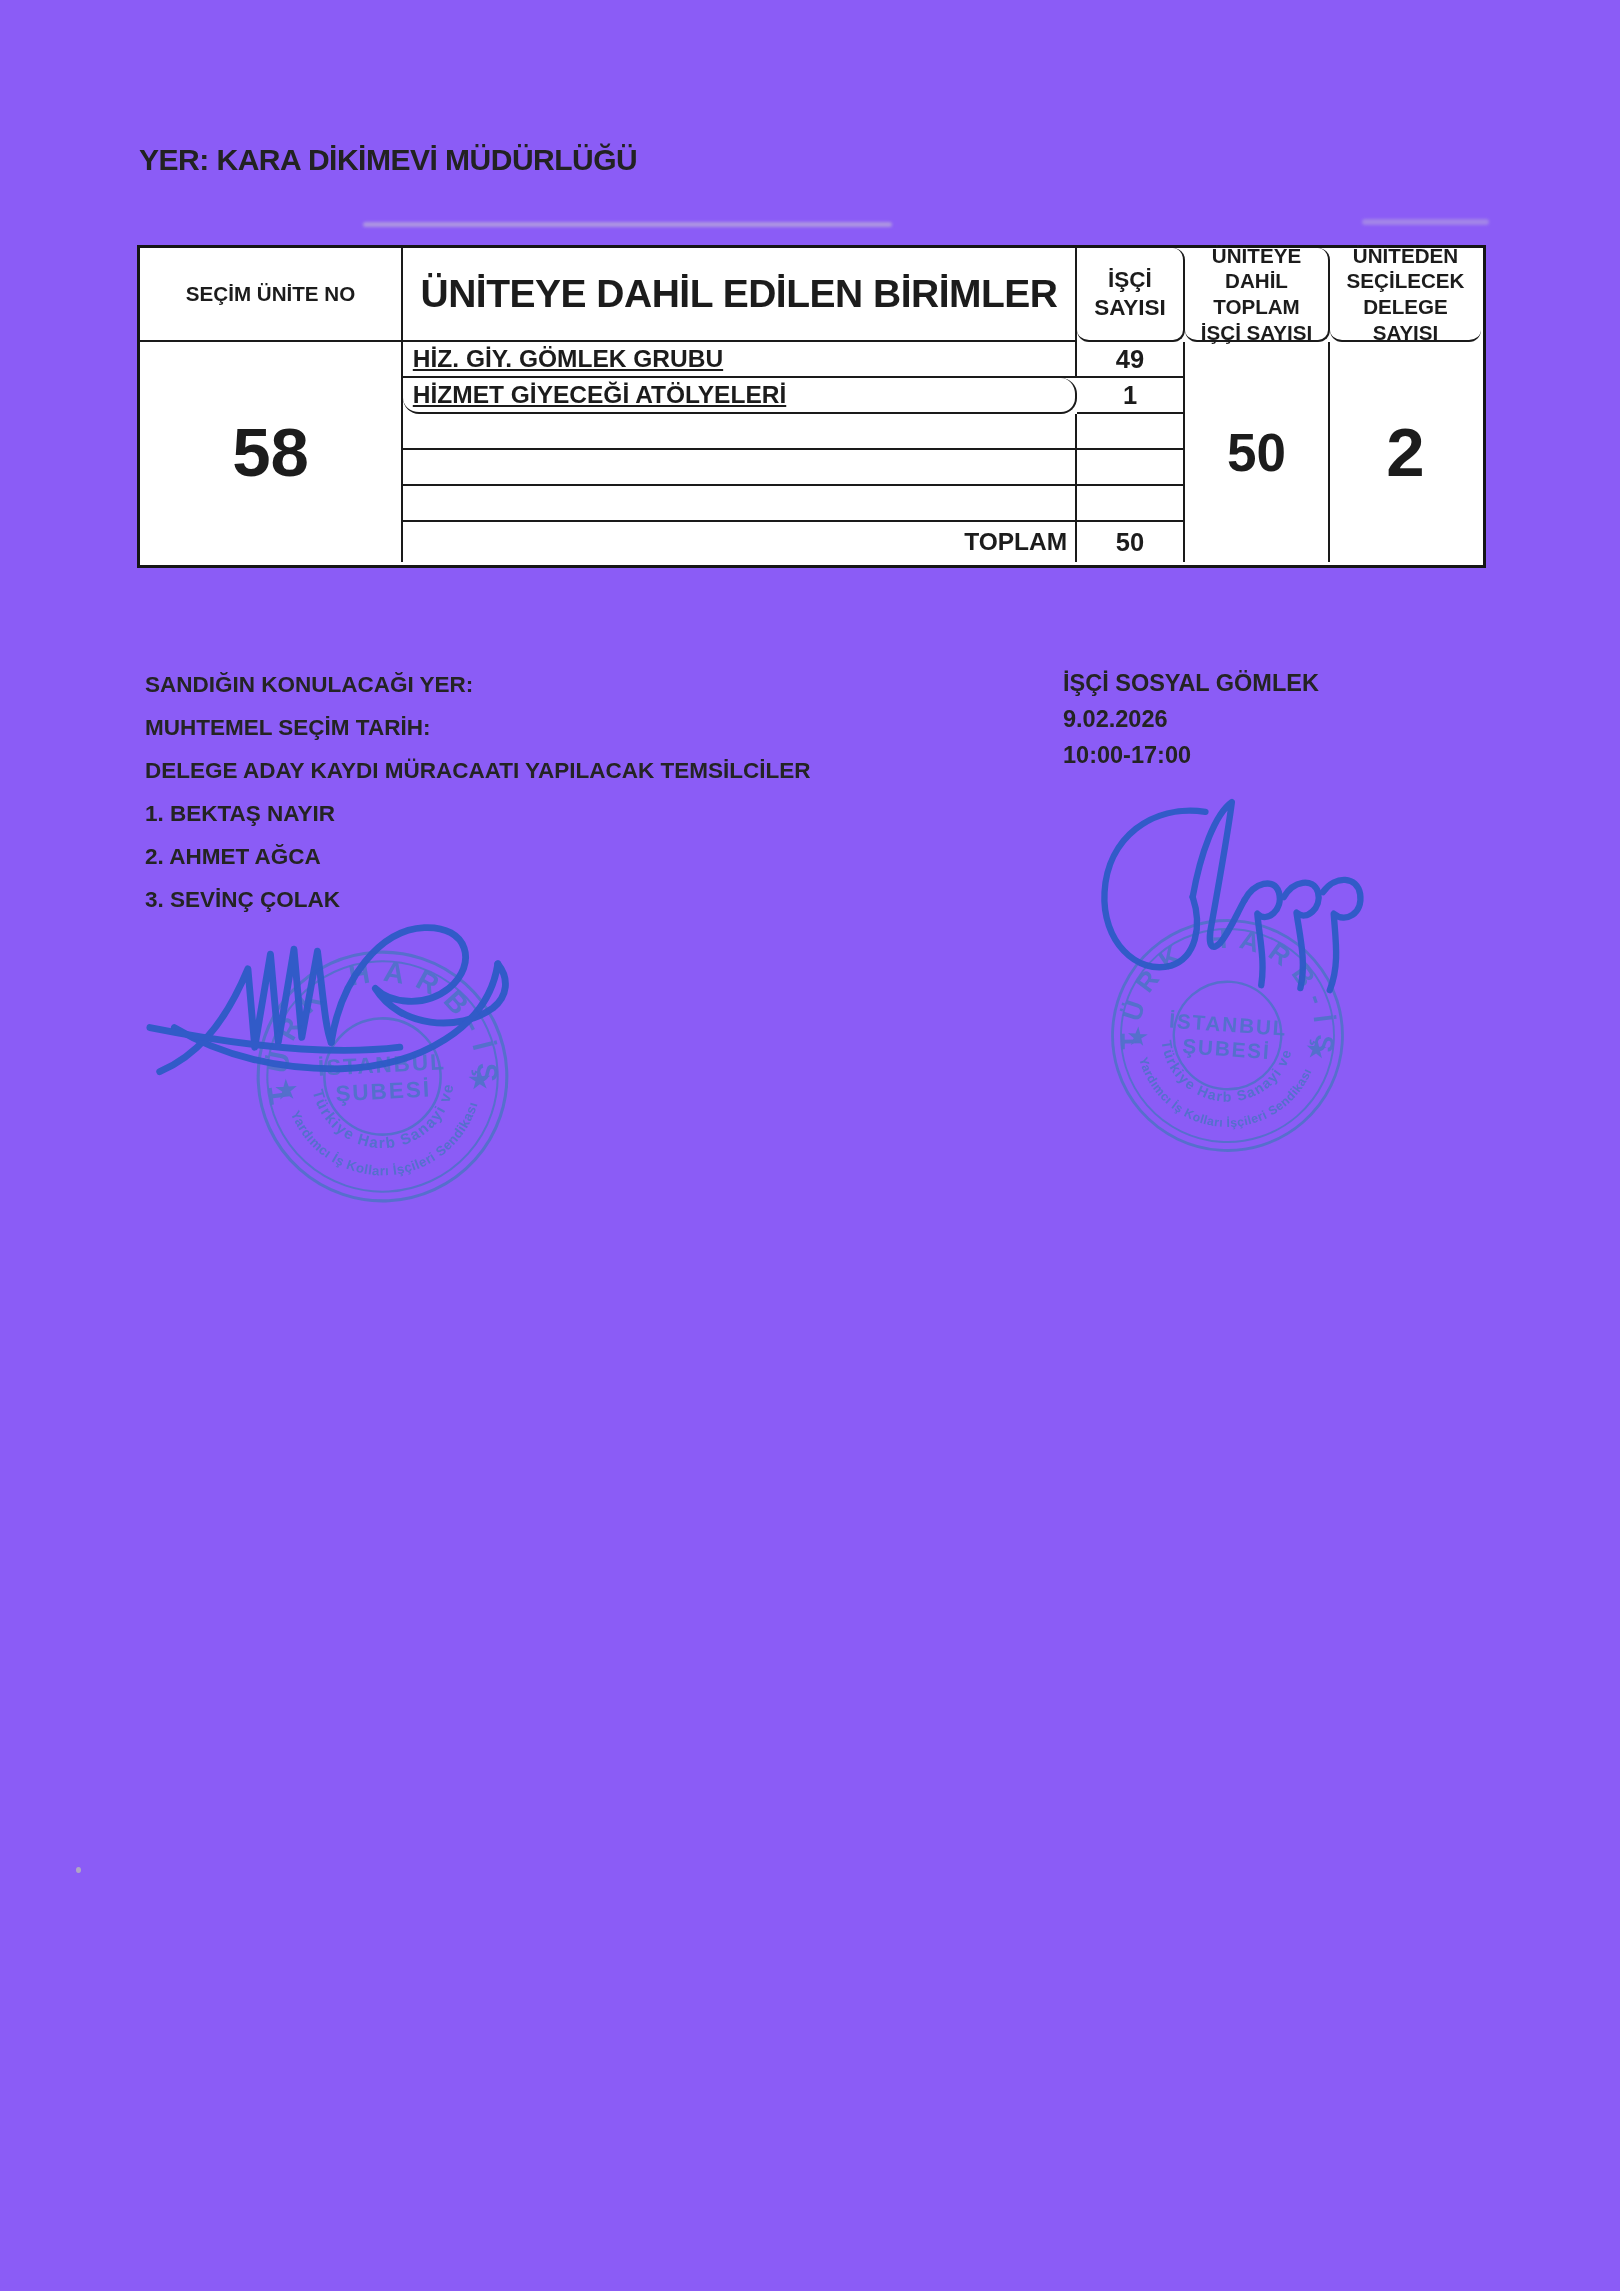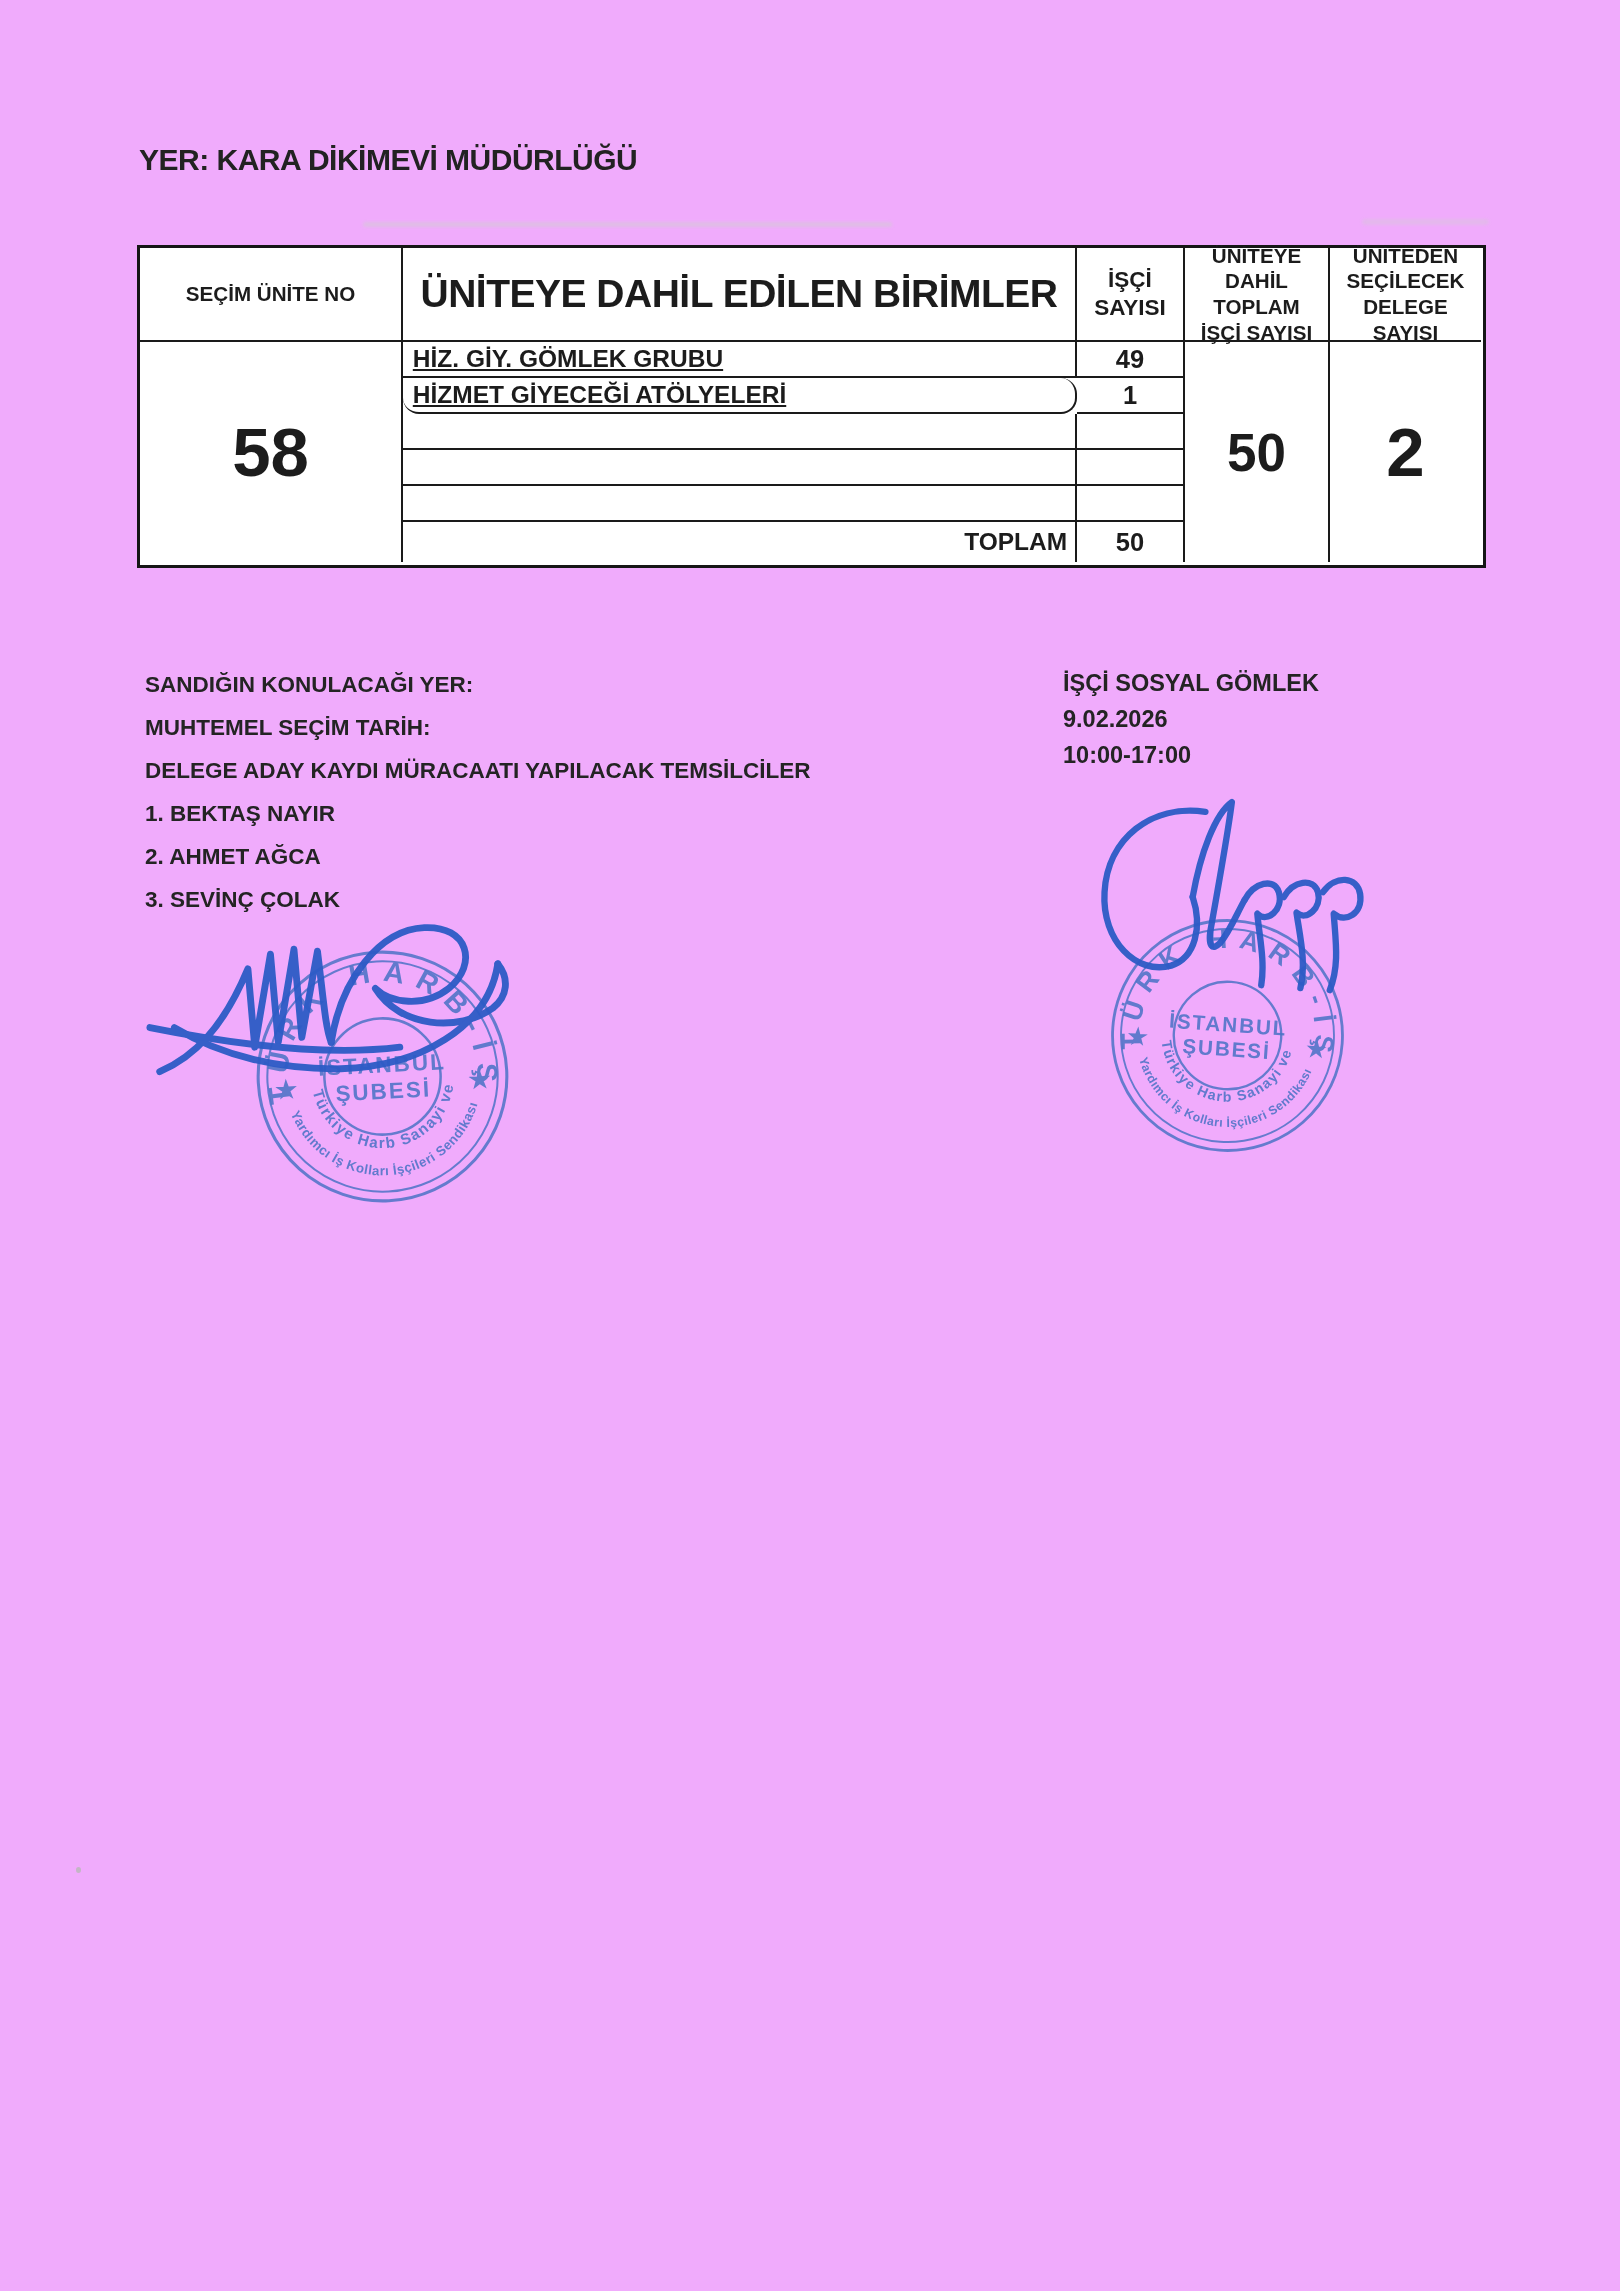--- a/index.html
+++ b/index.html
@@ -1,19 +1,19 @@
 <!DOCTYPE html>
 <html><head>
 <meta charset="utf-8">
 <style>
   html,body{margin:0;padding:0;background:#ffffff;}
   #page{
     position:relative;
     width:1620px;height:2292px;
-    background:#f0abfc;
+    background:#8b5cf6;
     font-family:"Liberation Sans", sans-serif;
     color:#1c1c1c;
     overflow:hidden;
   }
   
   #doc-title{
     position:absolute;left:139px;top:143px;
     font-size:30px;font-weight:bold;letter-spacing:-0.5px;
     color:#222;
   }
@@ -26,21 +26,21 @@
     grid-template-rows:94px repeat(5,36px) 40px;
     border:3.9px solid #161616;
     box-sizing:border-box;
     background:#fff;
   }
   .cell{display:flex;align-items:center;justify-content:center;box-sizing:border-box;font-weight:bold;}
   .br{border-right:2.9px solid #1a1a1a;}
   .bb{border-bottom:2.9px solid #1a1a1a;}
   .hdr-small{font-size:20.6px;text-align:center;line-height:1.15;}
   .hdr-big{font-size:39px;letter-spacing:-0.5px;}
-  .hdr-lines{flex-direction:column;font-size:20.6px;line-height:1.25;text-align:left;}
+  .hdr-lines{flex-direction:column;font-size:20.6px;line-height:1.25;text-align:left;border-radius:12px;}
   .hdr-c3{font-size:22.5px;}
   .unit-cell{justify-content:flex-start;padding-left:9.8px;font-size:24.5px;text-decoration:underline;}
   .count-cell{font-size:25.5px;}
   .total-label-cell{justify-content:flex-end;padding-right:7.8px;font-size:24.5px;}
   .big-58{font-size:69px;}
   .big-50{font-size:53px;}
   .big-2{font-size:69px;}
   
   .detail-line{height:43px;display:flex;align-items:center;font-size:22.5px;font-weight:bold;color:#242424;}
   #details-left{position:absolute;left:145px;top:663px;}

